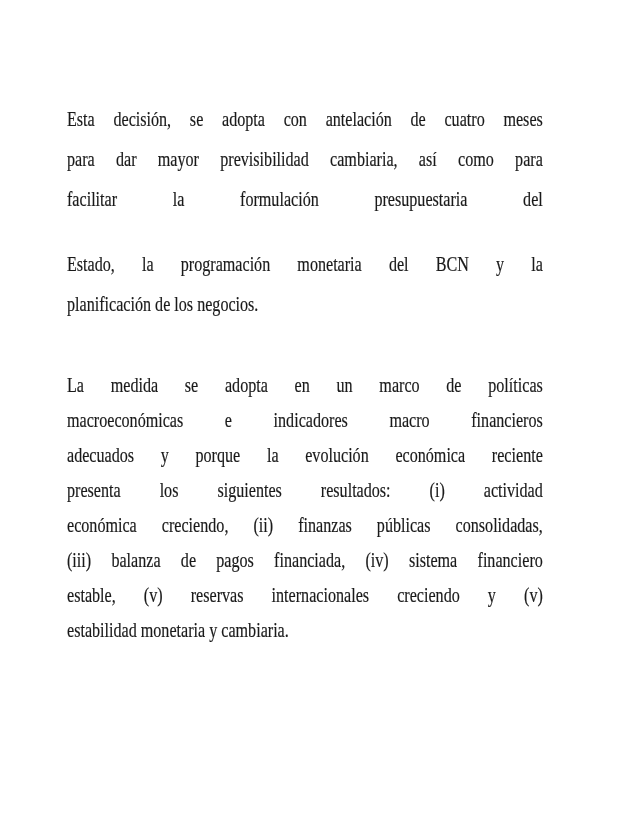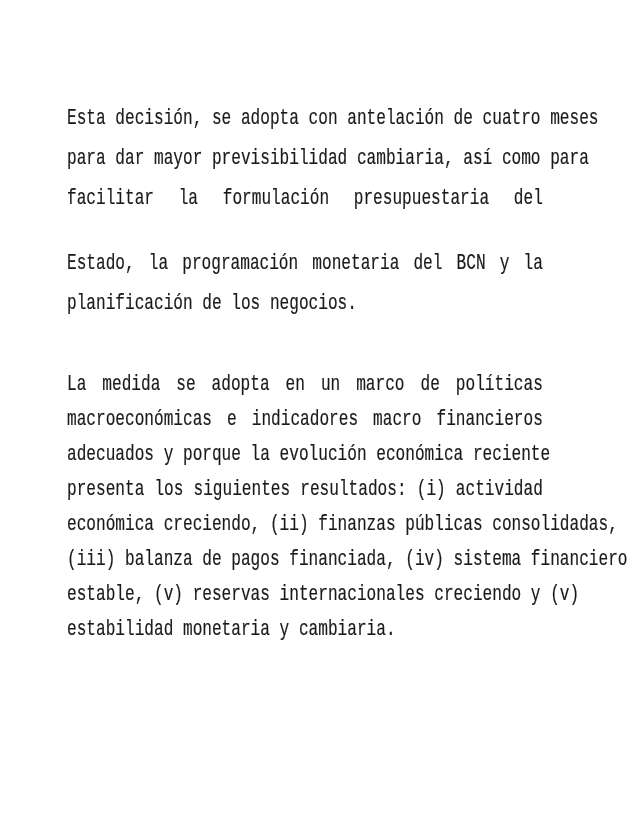--- a/index.html
+++ b/index.html
@@ -6,21 +6,21 @@
     margin: 0;
     padding: 0;
     background: #ffffff;
   }
   .page {
     position: relative;
     width: 638px;
     height: 825px;
     background: #ffffff;
     overflow: hidden;
-    font-family: Liberation Mono, monospace;
+    font-family: Liberation Serif, serif;
   }
   .text-block {
     position: absolute;
     left: 67px;
     width: 650px;               
     transform: scaleX(0.732);   
     transform-origin: 0 0;
     font-size: 22px;
     color: #1a1a1a;
     -webkit-text-stroke: 0.2px #1a1a1a; 

